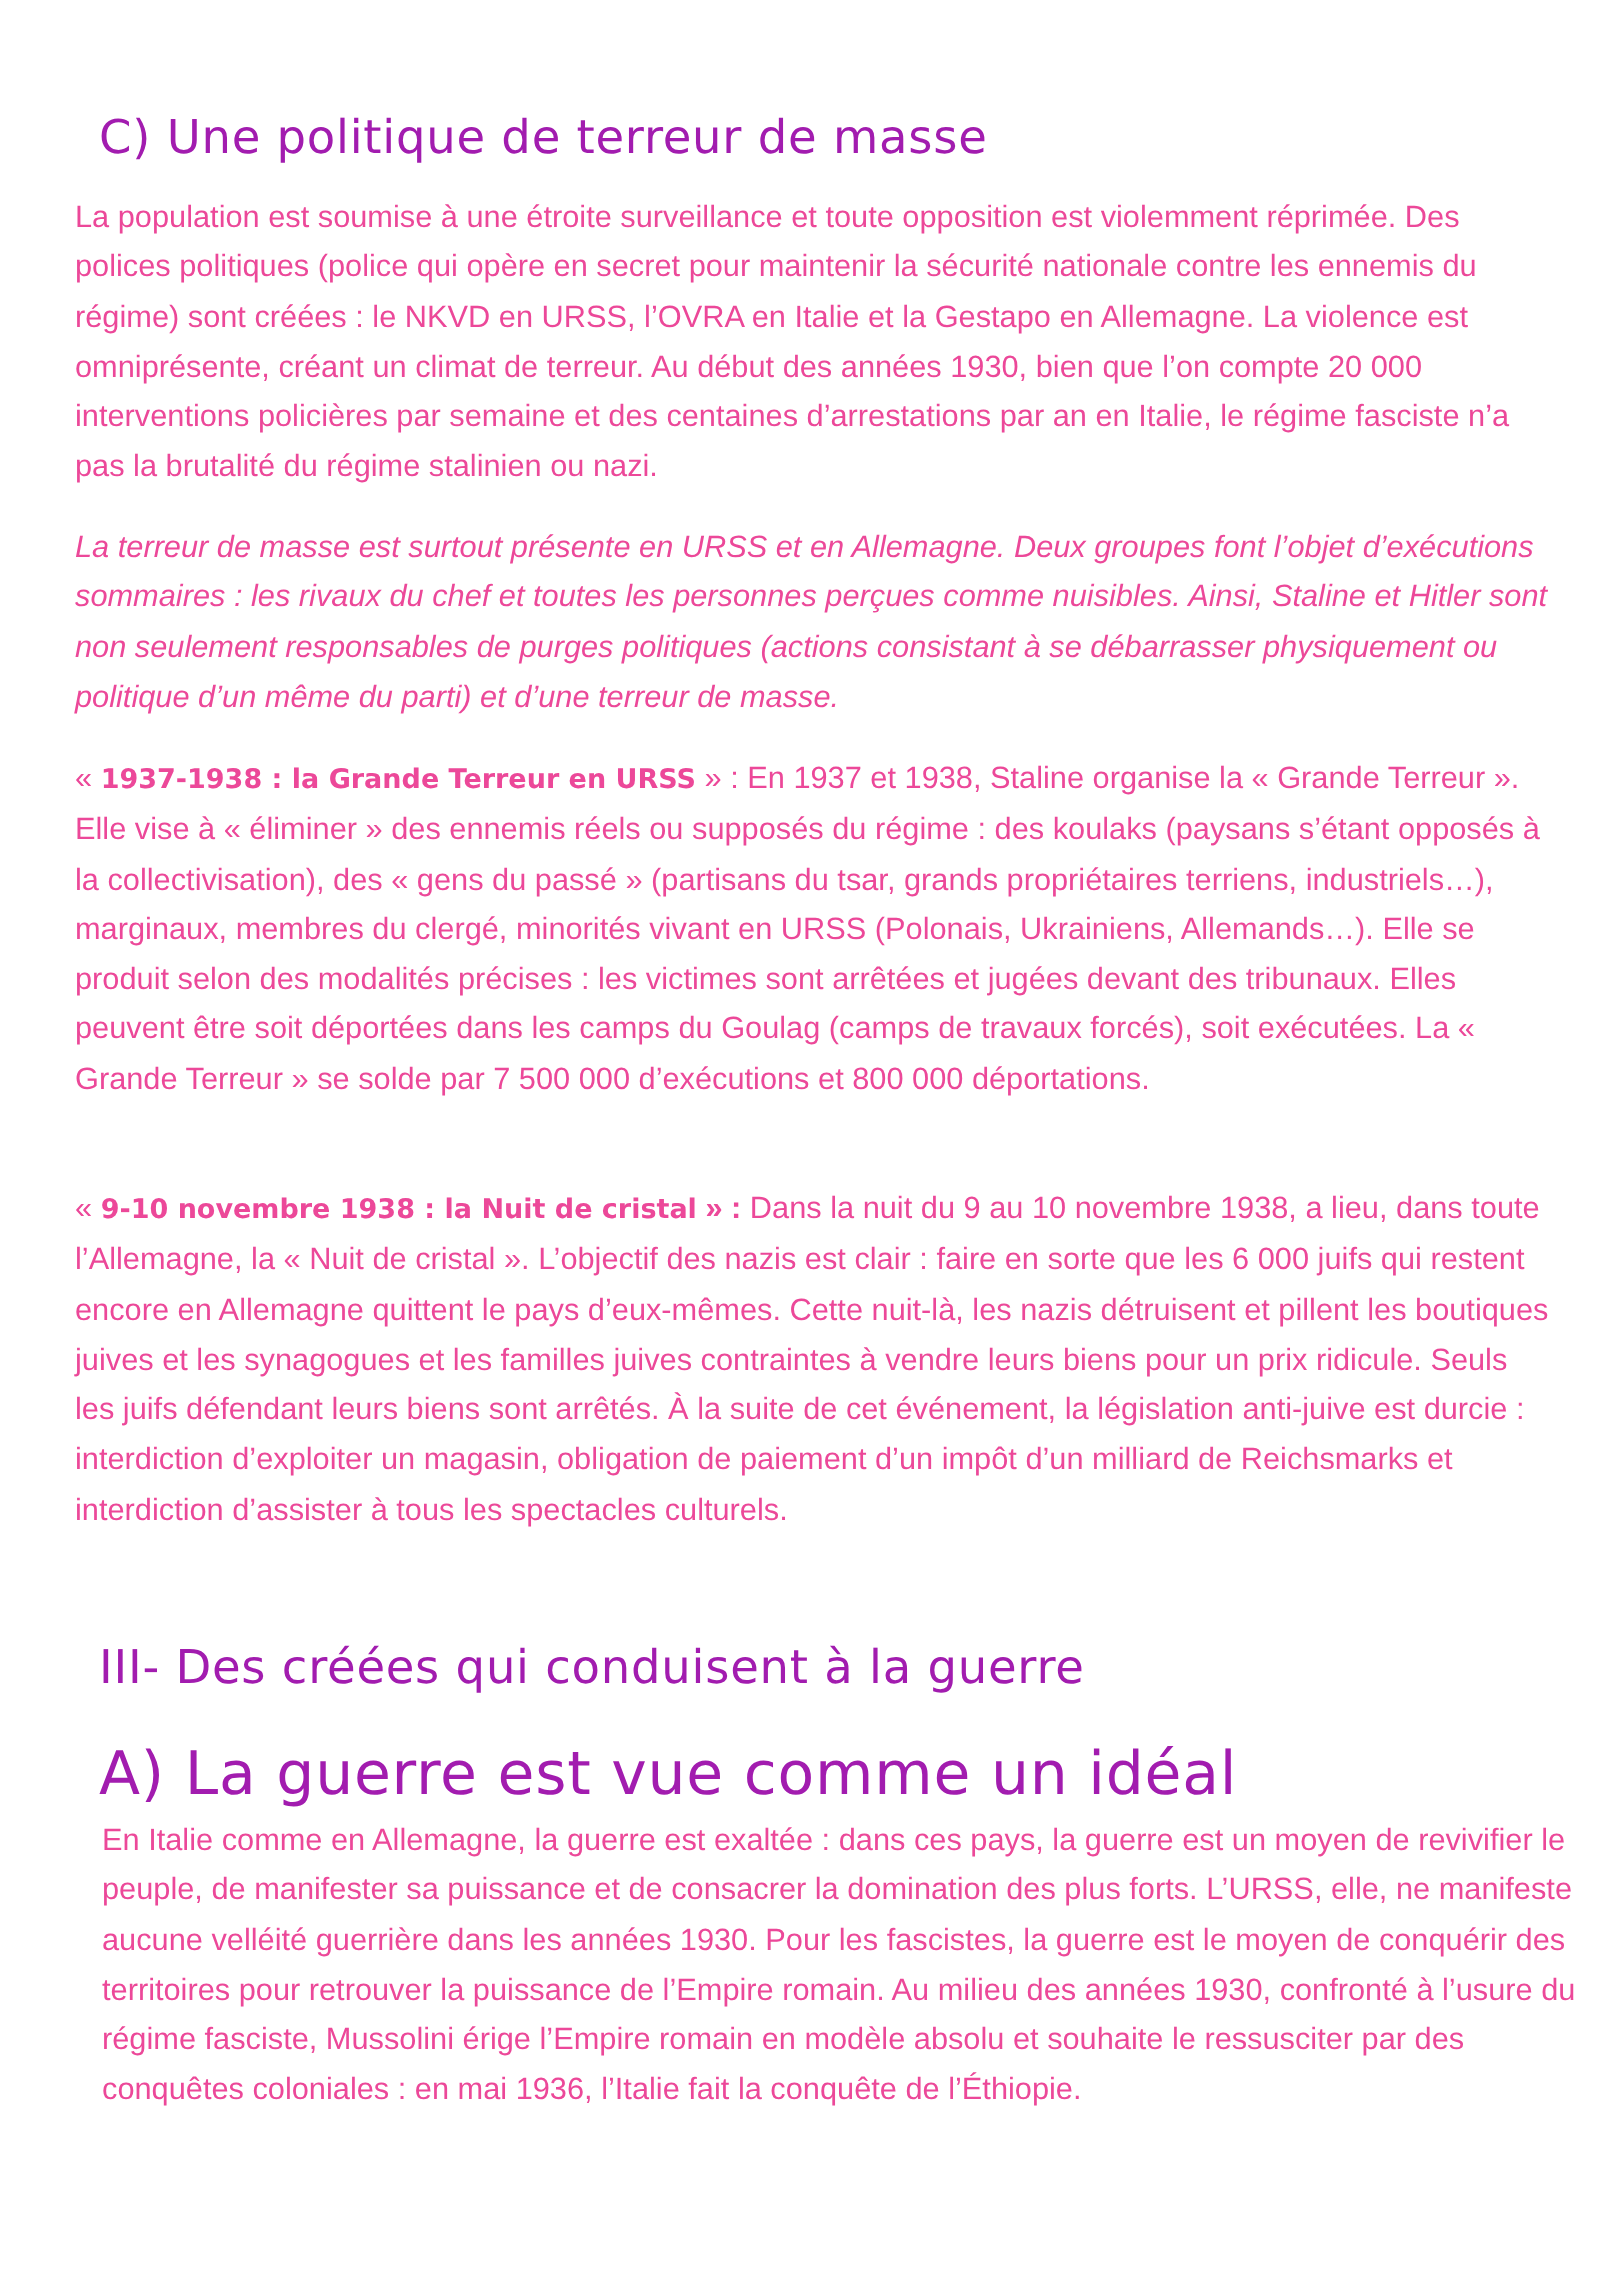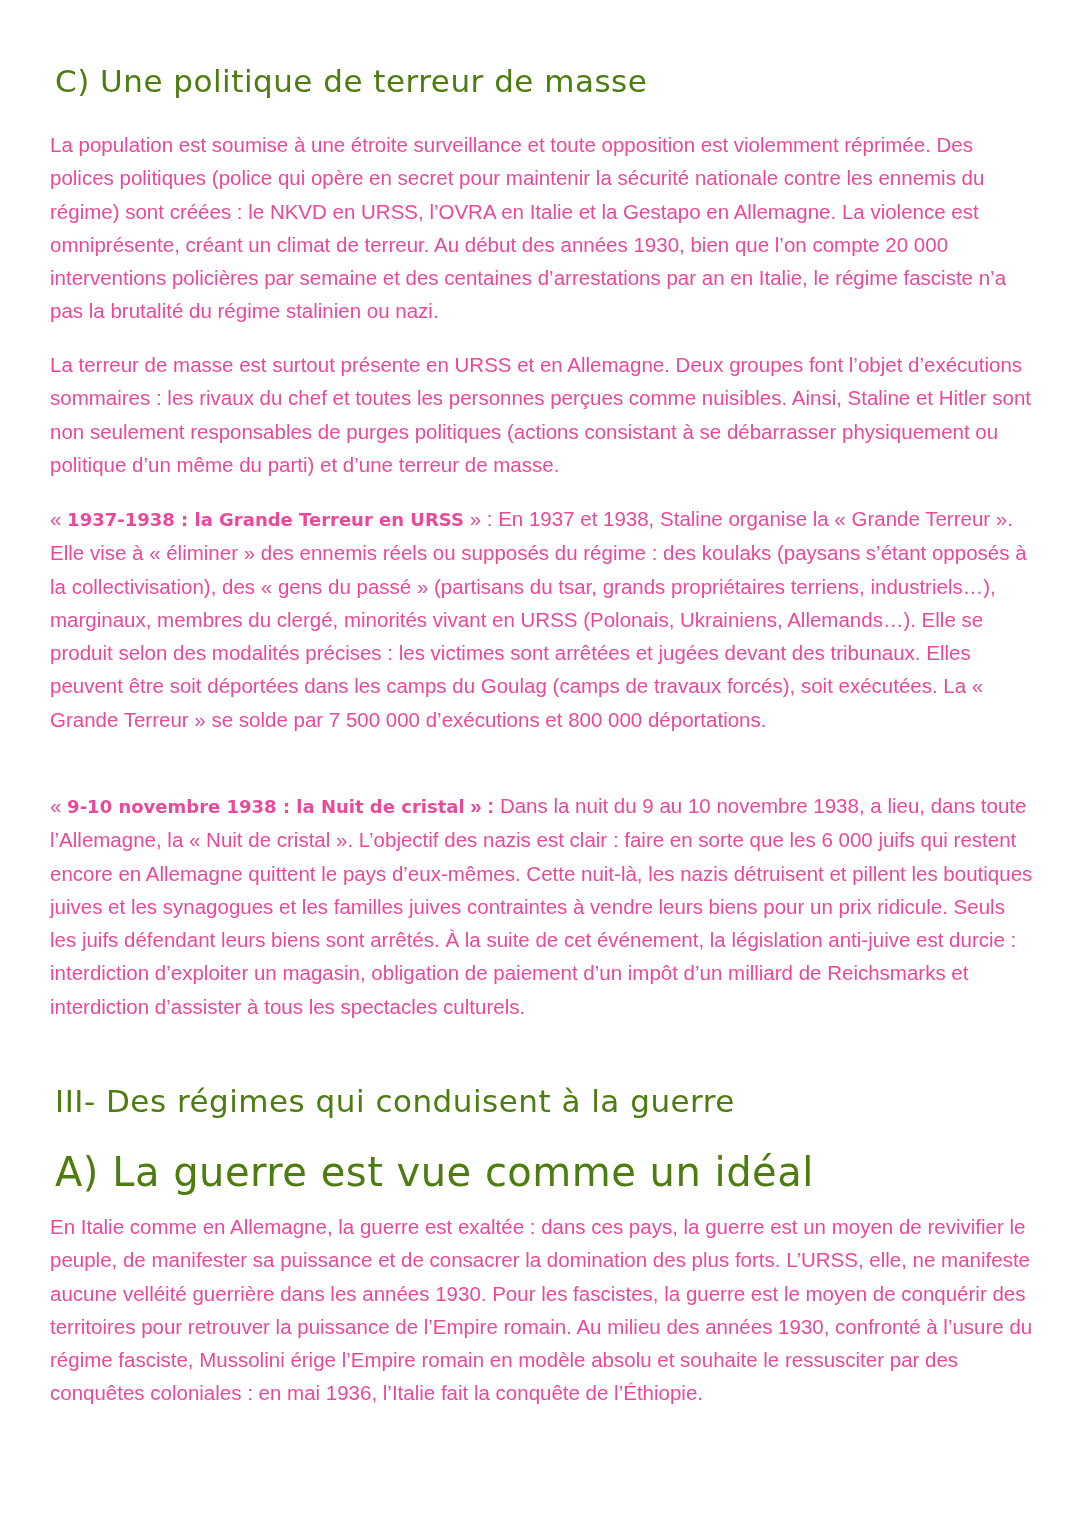--- a/index.html
+++ b/index.html
@@ -16,45 +16,45 @@
     }
     .page {
       position: absolute;
       left: 50px;
       top: 0;
       width: 990px;
     }
     .heading {
       font-family: "DejaVu Sans", sans-serif;
       font-weight: normal;
-      color: #4d7c0f;
-      margin: 5px;
+      color: #a21caf;
+      margin: 16px;
       position: absolute;
       left: 0;
       white-space: nowrap;
       letter-spacing: 0.5px;
     }
     .h-c { top: 58px; font-size: 31px; }
     .h-iii { top: 1078px; font-size: 31px; }
     .h-a { top: 1144px; font-size: 40px; }
     .para {
       font-family: "Liberation Sans", sans-serif;
       font-size: 20.5px;
       line-height: 33.3px;
       color: #ec4899;
       margin: 0;
       position: absolute;
       left: 0;
       width: 985px;
     }
     .p1 { top: 128px; }
-    .p2 { top: 348px; }
+    .p2 { top: 348px; font-style: italic; }
     .p3 { top: 502px; }
     .p4 { top: 789px; }
-    .p5 { top: 1210px; }
+    .p5 { top: 1210px; margin-left: 18px; }
     .lead {
       font-family: "DejaVu Sans", sans-serif;
       font-weight: bold;
       font-size: 18px;
     }
     .colon-bold { font-weight: bold; }
   </style>
 </head>
 <body>
 
@@ -67,19 +67,19 @@
   <p class="para p2">La terreur de masse est surtout présente en URSS et en Allemagne. Deux groupes font l’objet d’exécutions sommaires : les rivaux du chef et toutes les personnes perçues comme nuisibles. Ainsi, Staline et Hitler sont non seulement responsables de purges politiques (actions consistant à se débarrasser physiquement ou politique d’un même du parti) et d’une terreur de masse.</p>
 
   <p class="para p3">
     <span>« </span><span class="lead">1937-1938 : la Grande Terreur en URSS</span><span> » : </span><span>En 1937 et 1938, Staline organise la « Grande Terreur ». Elle vise à « éliminer » des ennemis réels ou supposés du régime : des koulaks (paysans s’étant opposés à la collectivisation), des « gens du passé » (partisans du tsar, grands propriétaires terriens, industriels…), marginaux, membres du clergé, minorités vivant en URSS (Polonais, Ukrainiens, Allemands…). Elle se produit selon des modalités précises : les victimes sont arrêtées et jugées devant des tribunaux. Elles peuvent être soit déportées dans les camps du Goulag (camps de travaux forcés), soit exécutées. La « Grande Terreur » se solde par 7 500 000 d’exécutions et 800 000 déportations.</span>
   </p>
 
   <p class="para p4">
     <span>« </span><span class="lead">9-10 novembre 1938 : la Nuit de cristal</span><span class="colon-bold"> » : </span><span>Dans la nuit du 9 au 10 novembre 1938, a lieu, dans toute l’Allemagne, la « Nuit de cristal ». L’objectif des nazis est clair : faire en sorte que les 6 000 juifs qui restent encore en Allemagne quittent le pays d’eux-mêmes. Cette nuit-là, les nazis détruisent et pillent les boutiques juives et les synagogues et les familles juives contraintes à vendre leurs biens pour un prix ridicule. Seuls les juifs défendant leurs biens sont arrêtés. À la suite de cet événement, la législation anti-juive est durcie : interdiction d’exploiter un magasin, obligation de paiement d’un impôt d’un milliard de Reichsmarks et interdiction d’assister à tous les spectacles culturels.</span>
   </p>
 
-  <h1 class="heading h-iii">III- Des régimes qui conduisent à la guerre</h1>
+  <h1 class="heading h-iii">III- Des créées qui conduisent à la guerre</h1>
 
   <h2 class="heading h-a">A) La guerre est vue comme un idéal</h2>
 
   <p class="para p5">En Italie comme en Allemagne, la guerre est exaltée : dans ces pays, la guerre est un moyen de revivifier le peuple, de manifester sa puissance et de consacrer la domination des plus forts. L’URSS, elle, ne manifeste aucune velléité guerrière dans les années 1930. Pour les fascistes, la guerre est le moyen de conquérir des territoires pour retrouver la puissance de l’Empire romain. Au milieu des années 1930, confronté à l’usure du régime fasciste, Mussolini érige l’Empire romain en modèle absolu et souhaite le ressusciter par des conquêtes coloniales : en mai 1936, l’Italie fait la conquête de l’Éthiopie.</p>
 
 </div>
 
 </body></html>

